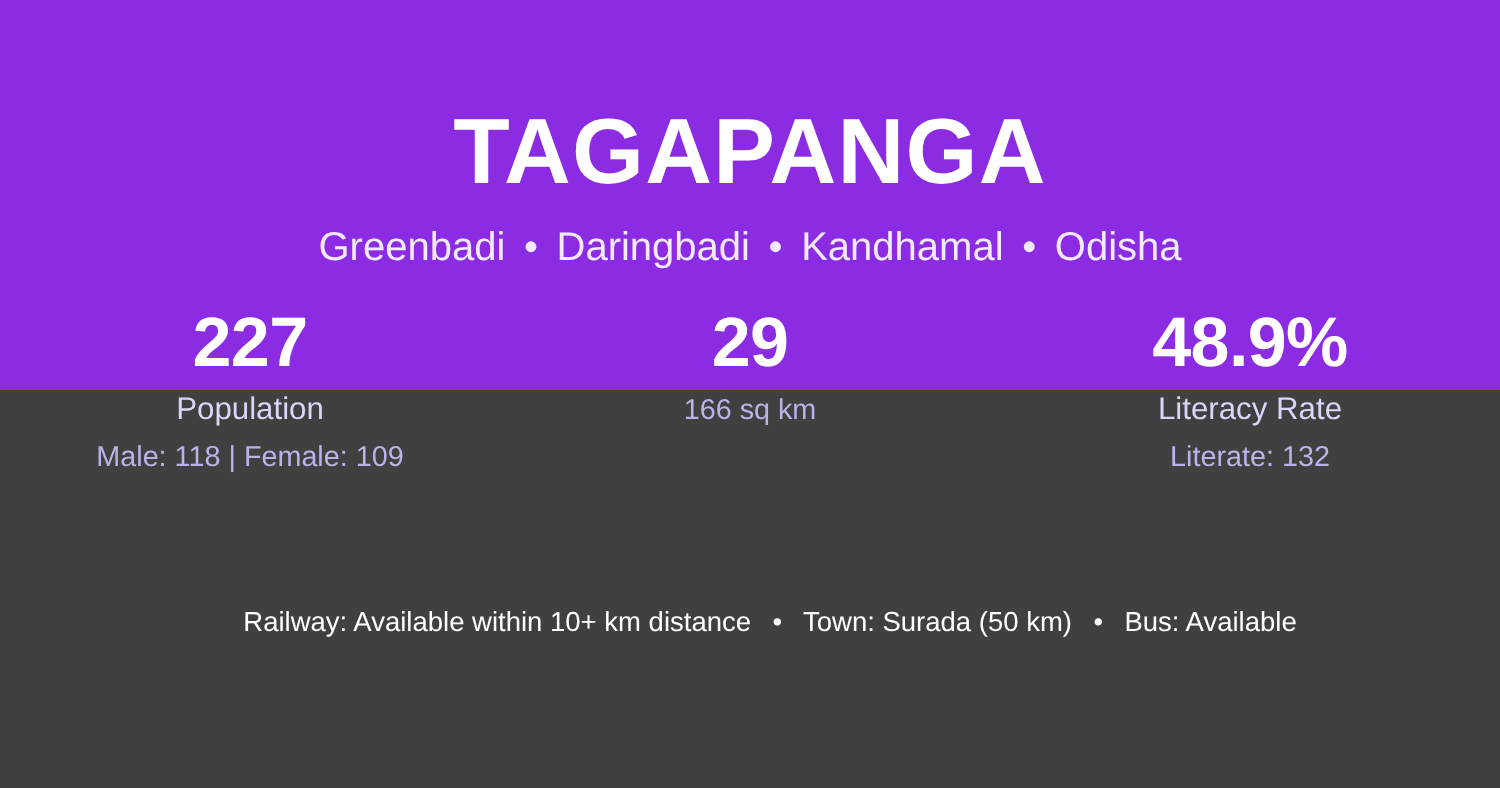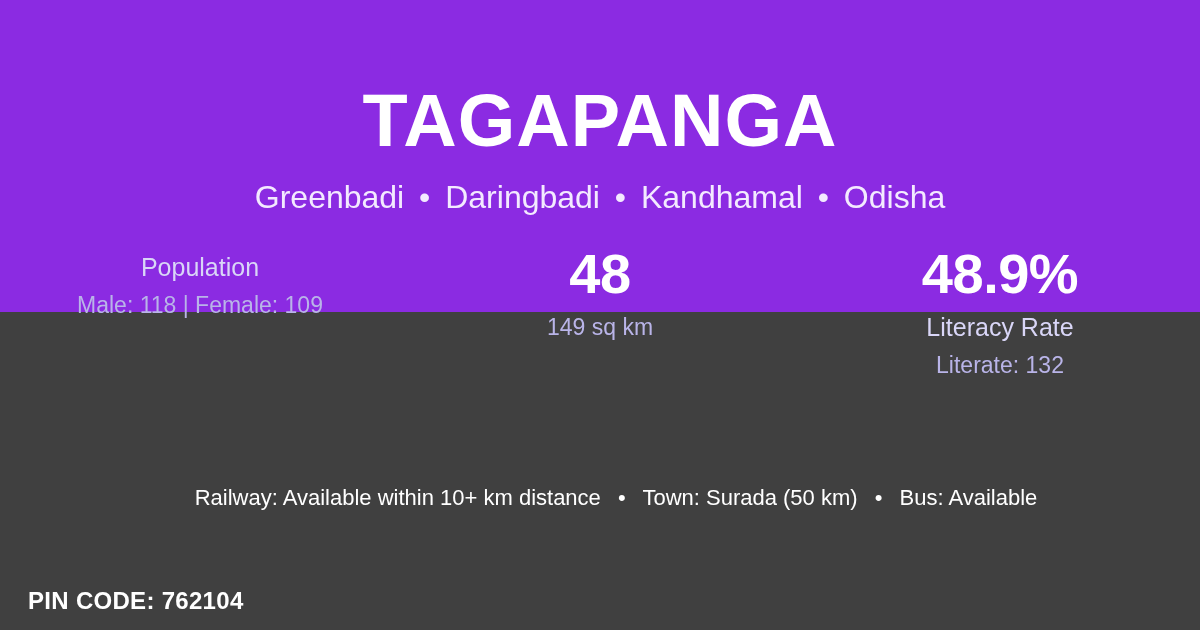--- a/index.html
+++ b/index.html
@@ -144,42 +144,42 @@
       <span class="sub-sep">•</span>
       <span>Kandhamal</span>
       <span class="sub-sep">•</span>
       <span>Odisha</span>
     </div>
   </div>
 
   <div class="stats-row">
 
     <div class="stat-col">
+      <div class="stat-value">227</div>
       <div class="stat-label">Population</div>
       <div class="stat-sub">Male: 118 | Female: 109</div>
     </div>
 
     <div class="stat-col">
-      <div class="stat-value">48</div>
-      <div class="stat-sub">149 sq km</div>
+      <div class="stat-value">29</div>
+      <div class="stat-sub">166 sq km</div>
     </div>
 
     <div class="stat-col">
       <div class="stat-value">48.9%</div>
       <div class="stat-label">Literacy Rate</div>
       <div class="stat-sub">Literate: 132</div>
     </div>
 
   </div>
 
   <div class="info-line">
     <span>Railway: Available within 10+ km distance</span>
     <span class="info-sep">•</span>
     <span>Town: Surada (50 km)</span>
     <span class="info-sep">•</span>
     <span>Bus: Available</span>
   </div>
 
   <div class="footer">
-    <div class="pin-code">PIN CODE: 762104</div>
   </div>
 
 </div>
 
 </body></html>

